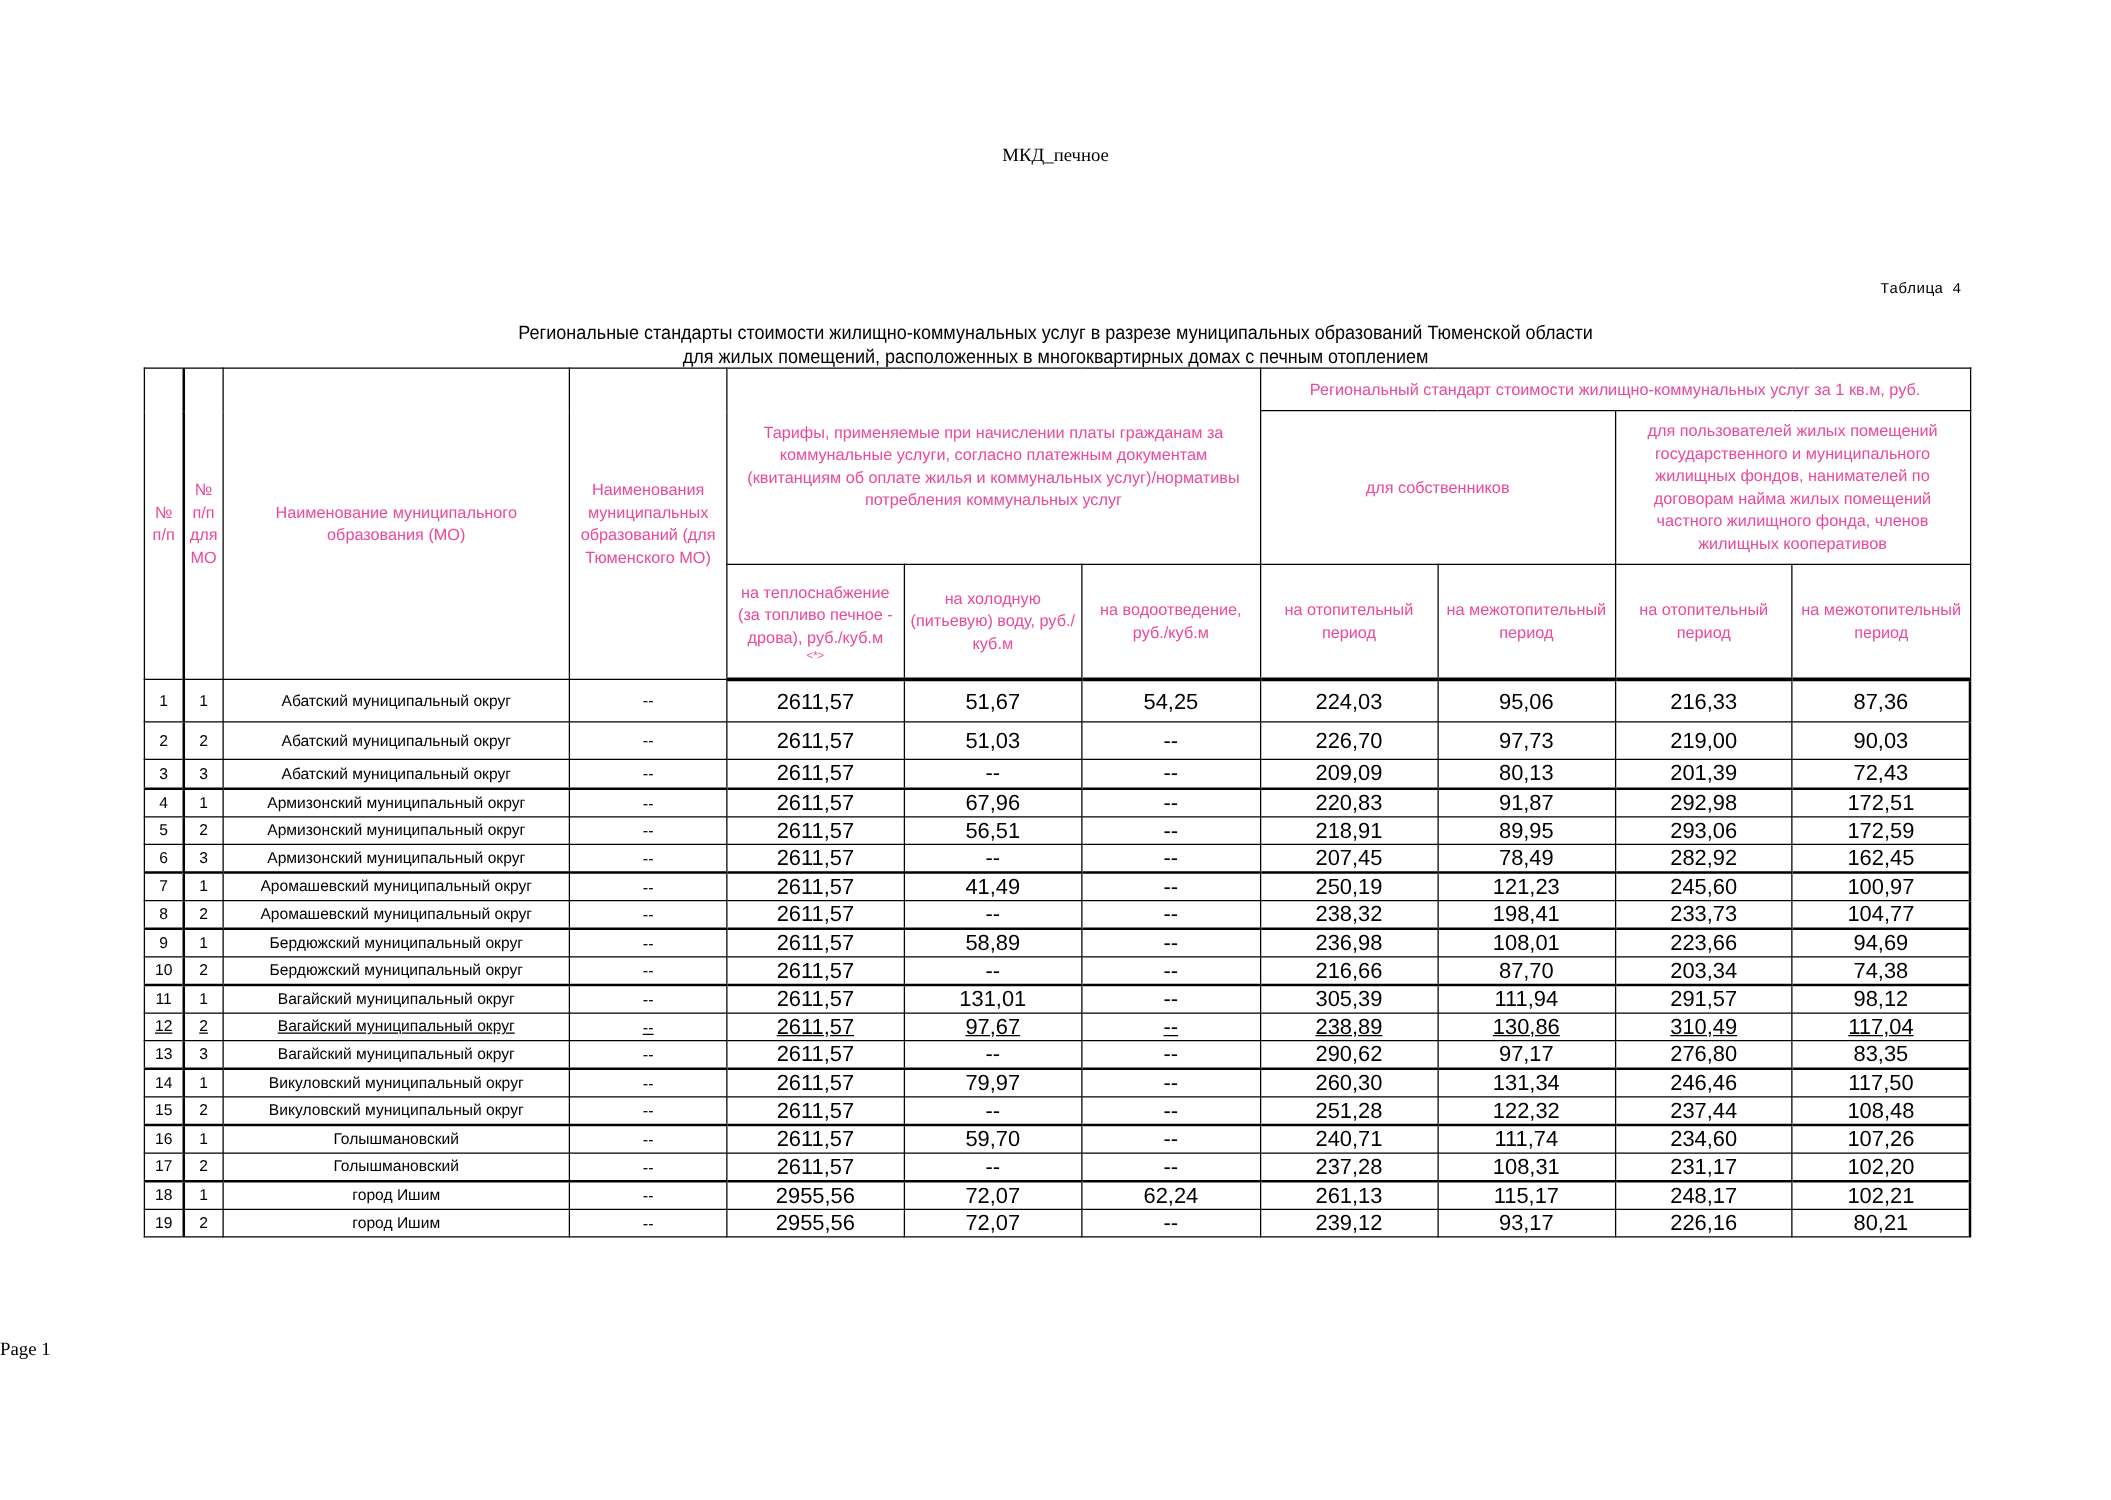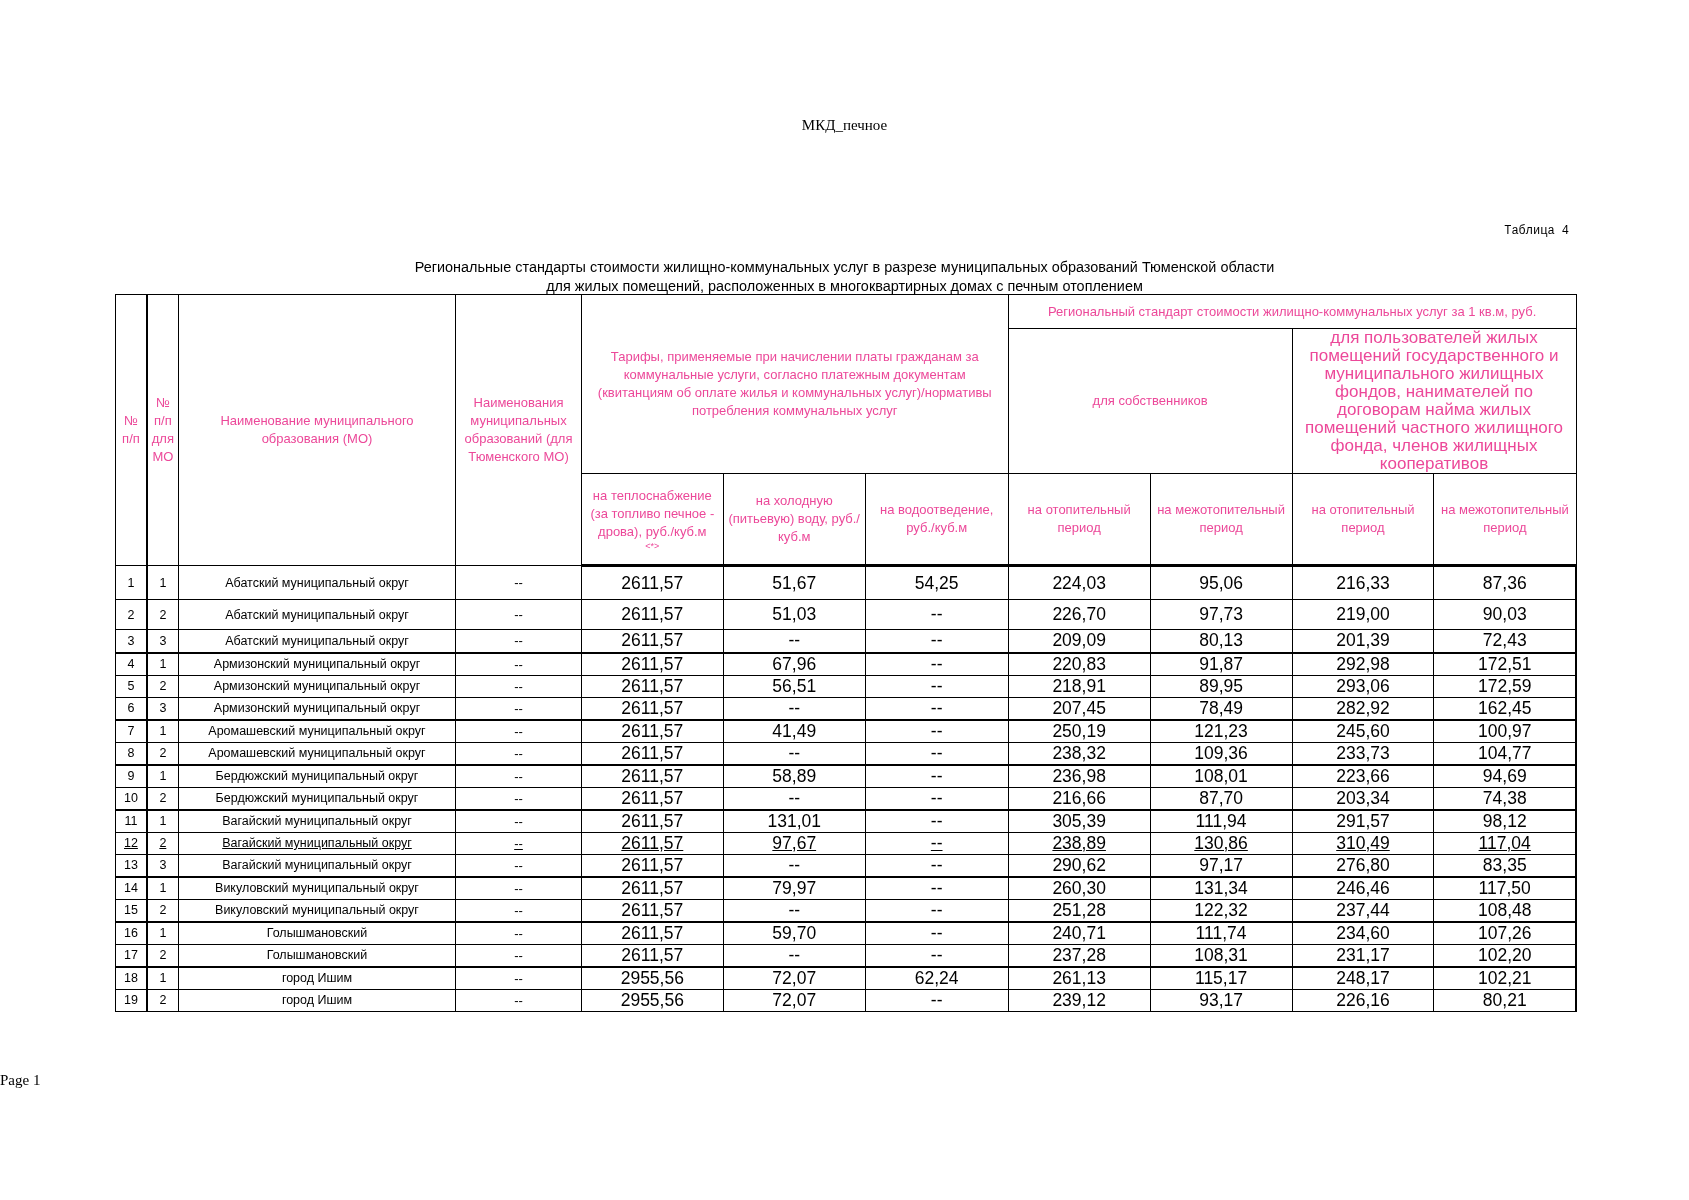--- a/index.html
+++ b/index.html
@@ -138,21 +138,21 @@
       <tr style="height:34px">
         <th rowspan="3">№ п/п</th>
         <th rowspan="3" class="thick-left">№ п/п для МО</th>
         <th rowspan="3">Наименование  муниципального образования (МО)</th>
         <th rowspan="3">Наименования муниципальных образований (для Тюменского МО)</th>
         <th rowspan="2" colspan="3" style="padding:0 5px">Тарифы, применяемые при начислении платы гражданам за коммунальные услуги, согласно платежным документам (квитанциям об оплате жилья и коммунальных услуг)/нормативы потребления коммунальных услуг</th>
         <th colspan="4">Региональный стандарт стоимости жилищно-коммунальных услуг за 1 кв.м, руб.</th>
       </tr>
       <tr style="height:123px">
         <th colspan="2">для собственников</th>
-        <th colspan="2" style="font-size:17px;padding:0 6px">для пользователей жилых помещений государственного и муниципального жилищных фондов, нанимателей по договорам найма жилых помещений частного жилищного фонда, членов жилищных кооперативов</th>
+        <th colspan="2" style="font-size:13px;padding:0 6px">для пользователей жилых помещений государственного и муниципального жилищных фондов, нанимателей по договорам найма жилых помещений частного жилищного фонда, членов жилищных кооперативов</th>
       </tr>
       <tr style="height:92px" class="thick-bottom-head">
         <th>
           <span>на теплоснабжение (за топливо печное - дрова), руб./куб.м</span>
           <span class="sup-note">&lt;*&gt;</span>
         </th>
         <th>на холодную (питьевую) воду, руб./куб.м</th>
         <th>на водоотведение, руб./куб.м</th>
         <th>на отопительный период</th>
         <th>на межотопительный период</th>
@@ -255,21 +255,21 @@
         </tr>
         <tr style="height: 22px;">
           <td class="small">8</td>
           <td class="small thick-left">2</td>
           <td class="name">Аромашевский муниципальный округ</td>
           <td class="dash">--</td>
           <td class="num">2611,57</td>
           <td class="num">--</td>
           <td class="num">--</td>
           <td class="num">238,32</td>
-          <td class="num">109,36</td>
+          <td class="num">198,41</td>
           <td class="num">233,73</td>
           <td class="num thick-right">104,77</td>
         </tr>
         <tr class="thick-top" style="height: 22px;">
           <td class="small">9</td>
           <td class="small thick-left">1</td>
           <td class="name">Бердюжский муниципальный округ</td>
           <td class="dash">--</td>
           <td class="num">2611,57</td>
           <td class="num">58,89</td>

